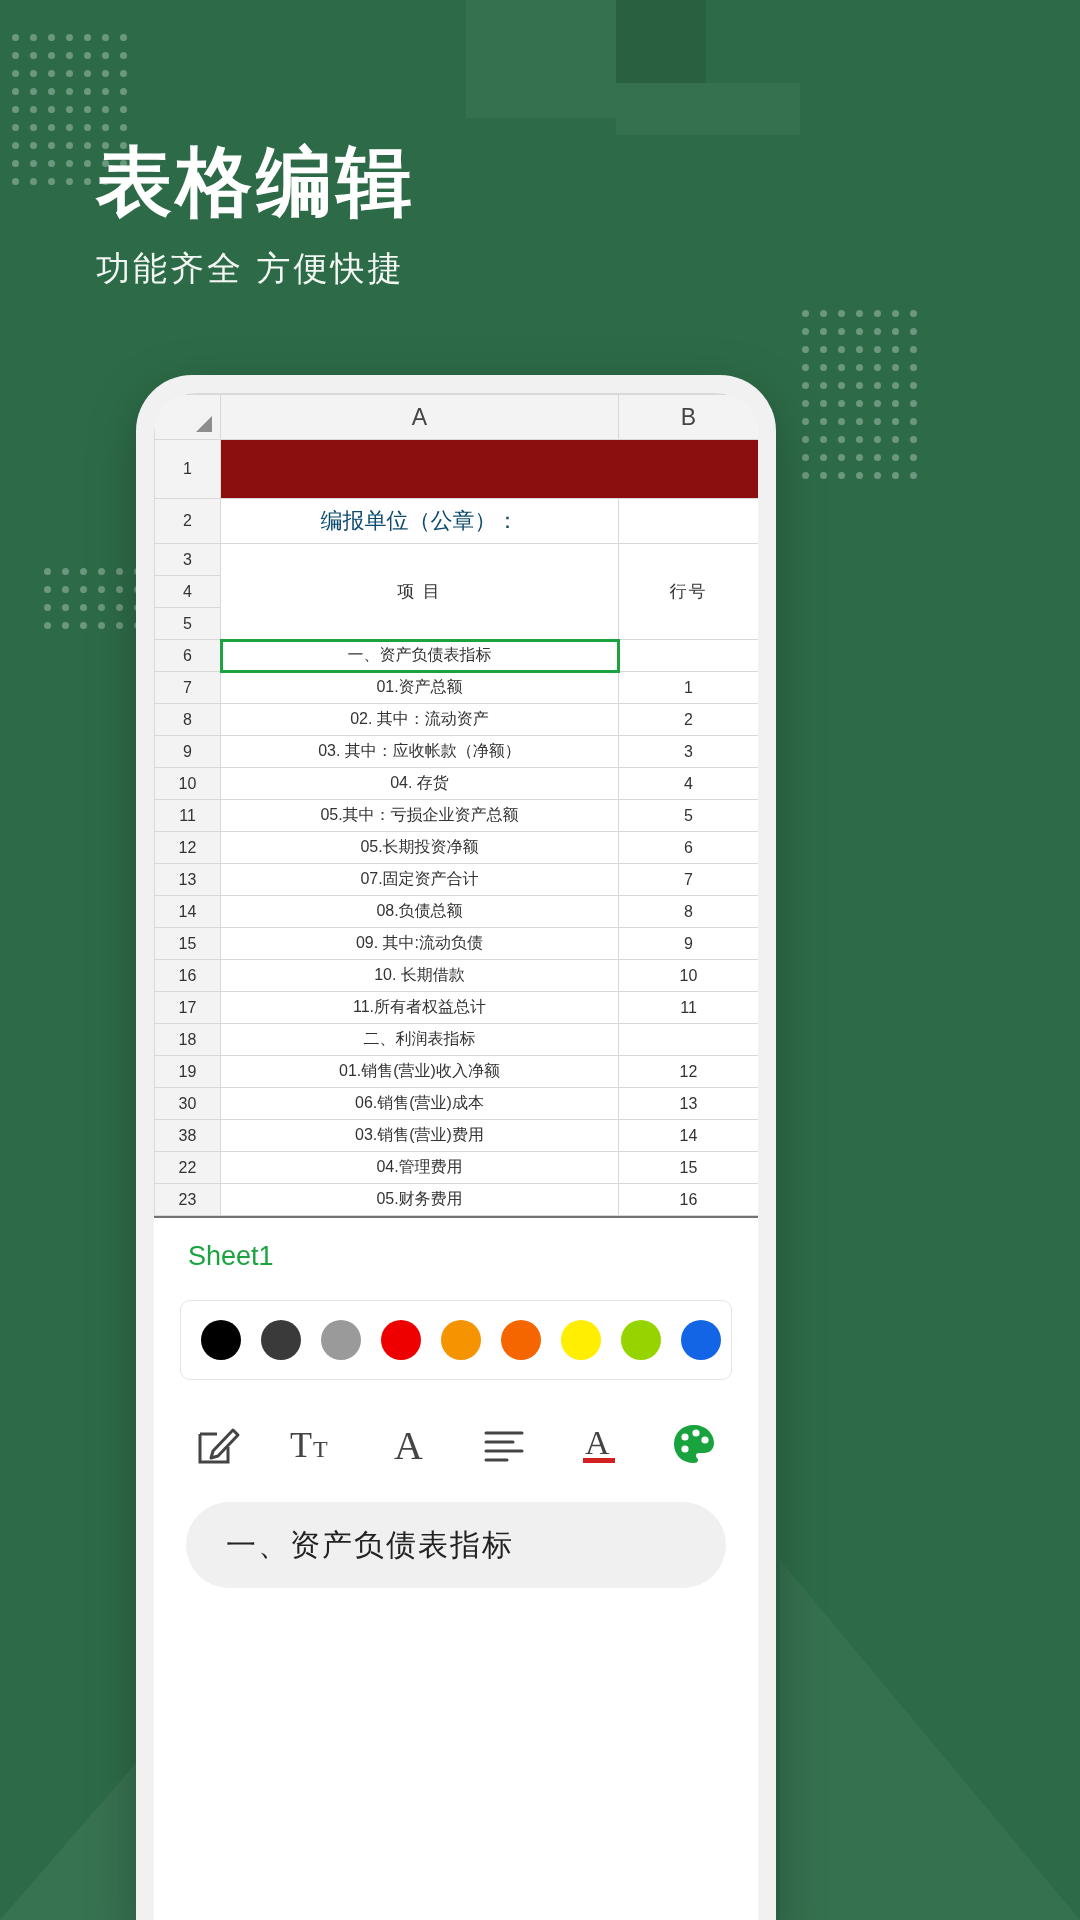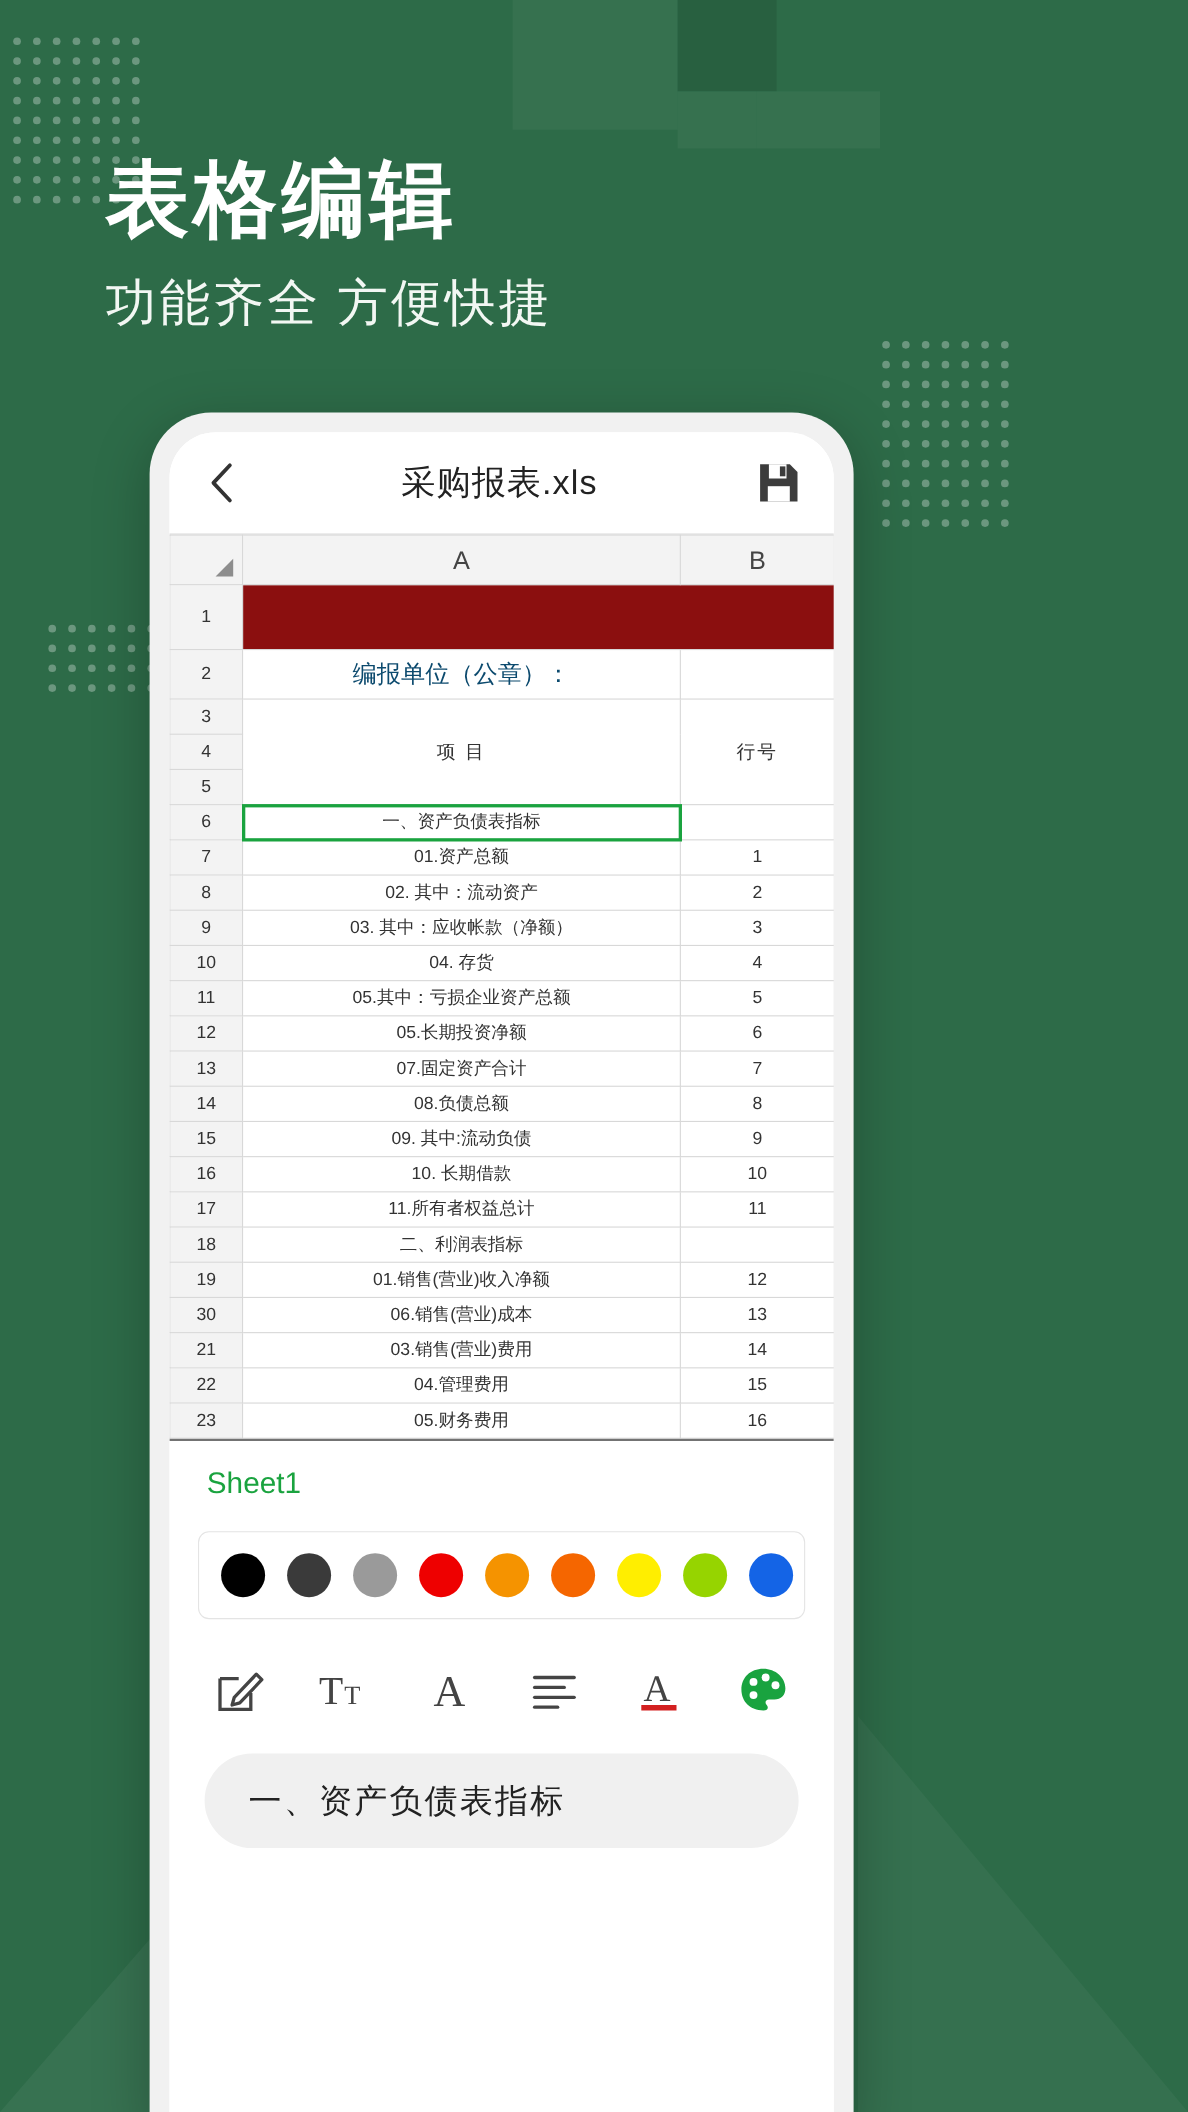--- a/index.html
+++ b/index.html
@@ -55,26 +55,25 @@
   }
   .headline h1 {
     margin: 0;
     font-size: 76px;
     font-weight: bold;
     letter-spacing: 4px;
     line-height: 1.1;
   }
   .headline h2 {
     margin: 24px 0 0 0;
-    font-size: 46px;
+    font-size: 34px;
     font-weight: normal;
     letter-spacing: 3px;
     line-height: 1.2;
     color: #f2f7f3;
-    font-family: Liberation Serif, serif;
   }
 
   
   .phone {
     position: absolute;
     left: 136px;
     top: 375px;
     width: 640px;
     height: 1560px;
     background: #f1f1f1;
@@ -439,36 +438,20 @@
 </div>
 
 <div class="headline">
   <h1>表格编辑</h1>
   <h2>功能齐全  方便快捷</h2>
 </div>
 
 <div class="phone">
   <div class="screen">
 
-    <div class="appbar">
-      <div class="back">
-        <svg width="26" height="40" viewBox="0 0 26 40" aria-hidden="true">
-          <polyline points="20,4 5,20 20,36" fill="none" stroke="#333" stroke-width="3.4" stroke-linecap="round" stroke-linejoin="round"></polyline>
-        </svg>
-      </div>
-      <div class="title">采购报表.xls</div>
-      <div class="save">
-        <svg width="42" height="42" viewBox="0 0 42 42" aria-hidden="true">
-          <path d="M4 4 h27 l7 7 v27 a0 0 0 0 1 0 0 H4 Z" fill="#3c3c3c"></path>
-          <rect x="12" y="4" width="16" height="13" fill="#ffffff"></rect>
-          <rect x="22" y="6" width="5" height="9" fill="#3c3c3c"></rect>
-          <rect x="11" y="24" width="20" height="14" fill="#ffffff"></rect>
-        </svg>
-      </div>
-    </div>
 
     <div class="sheet">
       <table>
         <colgroup>
           <col class="c-head">
             <col class="c-a">
             <col class="c-b">
         </colgroup>
         <thead>
           <tr>
@@ -569,21 +552,21 @@
               <td class="rowhead">19</td>
               <td>01.销售(营业)收入净额</td>
               <td>12</td>
             </tr>
           <tr>
               <td class="rowhead">30</td>
               <td>06.销售(营业)成本</td>
               <td>13</td>
             </tr>
           <tr>
-              <td class="rowhead">21</td>
+              <td class="rowhead">38</td>
               <td>03.销售(营业)费用</td>
               <td>14</td>
             </tr>
           <tr>
               <td class="rowhead">22</td>
               <td>04.管理费用</td>
               <td>15</td>
             </tr>
           <tr>
               <td class="rowhead">23</td>

